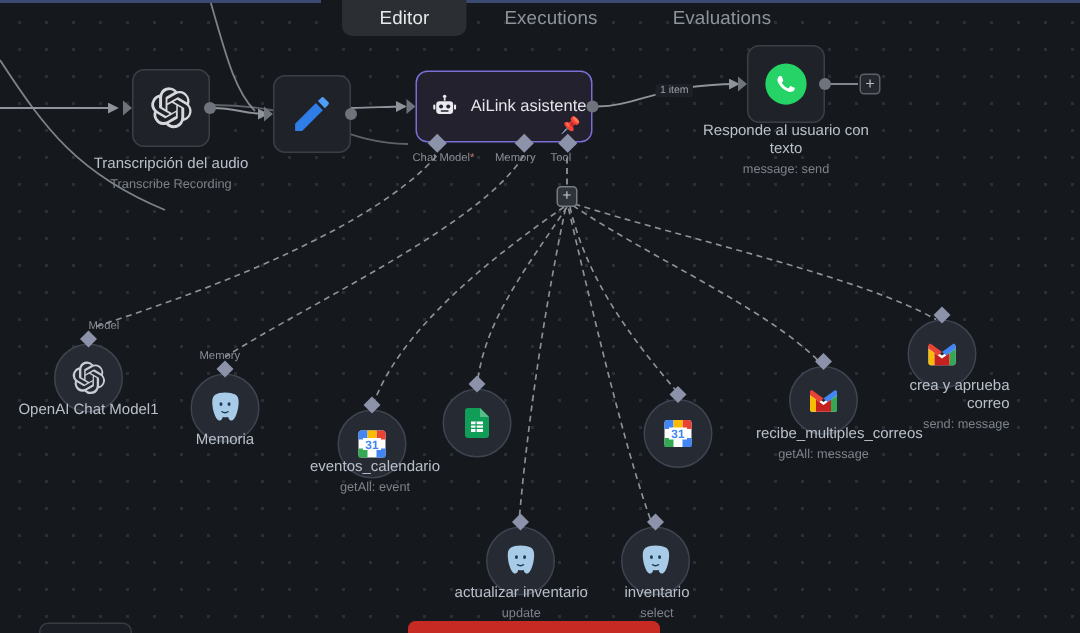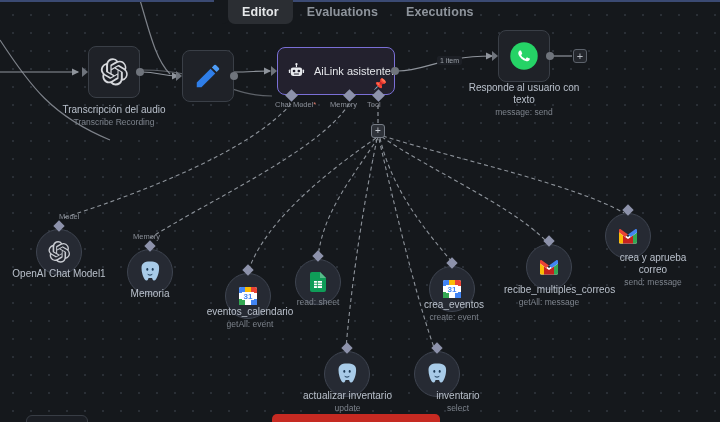--- a/index.html
+++ b/index.html
@@ -31,27 +31,26 @@
   
   #tabbar {
     position: absolute; top: 0; left: 228px;
     height: 24px;
     display: flex; align-items: center;
     gap: 0px;
     z-index: 45;
   }
   .tab {
     height: 24px;
-    padding: 0 14px;
+    padding: 0 25px;
     display: flex; align-items: center; justify-content: center;
     font-size: 12.5px;
     color: #8e949c;
     letter-spacing: .1px;
     white-space: nowrap;
-    font-weight: bold;
   }
   .tab.active {
     color: #e6e8ea;
     background: #2b2e33;
     border-radius: 0 0 7px 7px;
   }
   #tabbar-left-cap {
     position: absolute; top: 0; left: 214px; width: 16px; height: 24px;
     background: #15181c;
     border-radius: 0 0 8px 0;
@@ -258,22 +257,22 @@
       <path d="M377,139 C360,220 350,300 346,348"></path>
       <path d="M379,139 C400,230 420,310 435,350"></path>
     </g>
 
     <path d="M378,105 L378,126" stroke="#9aa0a8" stroke-width="1.1" stroke-dasharray="4,3" fill="none"></path>
   </svg>
 
   <div id="tabbar-left-cap"></div>
   <div id="tabbar">
     <div class="tab active">Editor</div>
+    <div class="tab">Executions</div>
     <div class="tab">Evaluations</div>
-    <div class="tab">Executions</div>
   </div>
   <div id="topline"></div>
 
   <div class="sqnode" style="left:88px; top:46px;">
     <span class="port in"></span>
     <span class="port out"></span>
     <svg class="ico" viewBox="0 0 24 24">
       <path fill="#d6d8dc" d="M21.6 10.2a5.4 5.4 0 0 0-.47-4.45 5.47 5.47 0 0 0-5.9-2.62A5.42 5.42 0 0 0 11.15 1 5.47 5.47 0 0 0 5.93 4.8a5.42 5.42 0 0 0-3.62 2.63 5.47 5.47 0 0 0 .67 6.42 5.4 5.4 0 0 0 .47 4.45 5.47 5.47 0 0 0 5.9 2.62 5.4 5.4 0 0 0 4.07 1.82 5.47 5.47 0 0 0 5.22-3.8 5.42 5.42 0 0 0 3.62-2.63 5.47 5.47 0 0 0-.66-6.11zM13.42 21.2a4.06 4.06 0 0 1-2.6-.94l.13-.07 4.32-2.5a.7.7 0 0 0 .35-.6v-6.1l1.83 1.06a.07.07 0 0 1 .04.05v5.05a4.08 4.08 0 0 1-4.07 4.05zM4.66 17.47a4.05 4.05 0 0 1-.49-2.72l.13.08 4.32 2.5a.7.7 0 0 0 .7 0l5.28-3.05v2.11a.07.07 0 0 1-.3.06L10.2 18.98a4.08 4.08 0 0 1-5.55-1.5zM3.52 8.2a4.05 4.05 0 0 1 2.12-1.78v5.14a.7.7 0 0 0 .35.6l5.26 3.04-1.83 1.06a.07.07 0 0 1-.06 0L4.99 13.73a4.08 4.08 0 0 1-1.47-5.54zM18.7 11.7L13.42 8.64l1.83-1.05a.07.07 0 0 1 .07 0l4.37 2.52a4.07 4.07 0 0 1-.63 7.34v-5.14a.7.7 0 0 0-.36-.61zM20.52 9l-.13-.08-4.31-2.51a.7.7 0 0 0-.71 0l-5.26 3.04V7.34a.07.07 0 0 1 .03-.06l4.37-2.52a4.07 4.07 0 0 1 6.05 4.2zM9.11 12.7L7.28 11.65a.07.07 0 0 1-.04-.05V6.55a4.07 4.07 0 0 1 6.68-3.13l-.13.07-4.32 2.5a.7.7 0 0 0-.35.6l-.01 6.1zm1-2.14l2.35-1.36 2.35 1.36v2.71l-2.35 1.36-2.35-1.36v-2.71z"></path>
     </svg>
   </div>
@@ -379,40 +378,35 @@
   <div class="cdiamond" style="left:314px; top:252px;"></div>
   <div class="cnode" style="left:295px; top:259px;">
     <svg class="ico" viewBox="0 0 24 24">
       <path fill="#0F9D58" d="M14 2H6a2 2 0 0 0-2 2v16a2 2 0 0 0 2 2h12a2 2 0 0 0 2-2V8l-6-6z"></path>
       <path fill="#57bb8a" d="M14 2l6 6h-6V2z"></path>
       <rect x="8" y="11" width="8" height="7" fill="#fff"></rect>
       <path d="M8 13.2h8M8 15.6h8M11.4 11v7" stroke="#0F9D58" stroke-width=".8"></path>
     </svg>
   </div>
   <div class="nlabel" style="left:262px; top:296px; width:112px;">
-    <span class="s">read: sheet</span>
   </div>
 
   <div class="cdiamond" style="left:448px; top:259px;"></div>
   <div class="cnode" style="left:429px; top:266px;">
     <svg class="ico" viewBox="0 0 24 24">
       <rect x="3" y="3" width="18" height="18" rx="2" fill="#fff"></rect>
       <path d="M3 5a2 2 0 0 1 2-2h4v6H3V5z" fill="#4285F4"></path>
       <path d="M15 3h4a2 2 0 0 1 2 2v4h-6V3z" fill="#EA4335"></path>
       <rect x="9" y="3" width="6" height="6" fill="#FBBC05"></rect>
       <rect x="3" y="15" width="6" height="6" fill="#34A853"></rect>
       <rect x="15" y="15" width="6" height="6" fill="#4285F4"></rect>
       <rect x="6" y="8" width="12" height="8" fill="#fff"></rect>
       <text x="12" y="15" font-size="8" font-family="Liberation Sans, sans-serif" fill="#4285F4" text-anchor="middle" font-weight="bold">31</text>
     </svg>
   </div>
-  <div class="nlabel" style="left:404px; top:299px; width:100px;">
-    <span class="t">crea_eventos</span>
-    <span class="s">create: event</span>
-  </div>
 
   <div class="cdiamond" style="left:545px; top:237px;"></div>
   <div class="cnode" style="left:526px; top:244px;">
     <svg class="ico" viewBox="0 0 24 24">
       <path fill="#fff" d="M3 6.5L12 13l9-6.5V18a1.5 1.5 0 0 1-1.5 1.5h-15A1.5 1.5 0 0 1 3 18V6.5z"></path>
       <path fill="#EA4335" d="M3 6.2C3 5.3 4 4.8 4.7 5.3L12 10.6 9.2 13 3 8.5V6.2z"></path>
       <path fill="#FBBC05" d="M3 8.5L7 11.4v8.1H4.5A1.5 1.5 0 0 1 3 18V8.5z"></path>
       <path fill="#34A853" d="M21 8.5V18a1.5 1.5 0 0 1-1.5 1.5H17v-8.1l4-2.9z"></path>
       <path fill="#4285F4" d="M21 6.2v2.3L14.8 13 12 10.6l7.3-5.3c.7-.5 1.7 0 1.7.9z"></path>
       <path fill="#C5221F" d="M7 19.5v-8.1L12 15l5-3.6v8.1H7z"></path>
@@ -427,21 +421,21 @@
   <div class="cnode" style="left:605px; top:213px;">
     <svg class="ico" viewBox="0 0 24 24">
       <path fill="#fff" d="M3 6.5L12 13l9-6.5V18a1.5 1.5 0 0 1-1.5 1.5h-15A1.5 1.5 0 0 1 3 18V6.5z"></path>
       <path fill="#EA4335" d="M3 6.2C3 5.3 4 4.8 4.7 5.3L12 10.6 9.2 13 3 8.5V6.2z"></path>
       <path fill="#FBBC05" d="M3 8.5L7 11.4v8.1H4.5A1.5 1.5 0 0 1 3 18V8.5z"></path>
       <path fill="#34A853" d="M21 8.5V18a1.5 1.5 0 0 1-1.5 1.5H17v-8.1l4-2.9z"></path>
       <path fill="#4285F4" d="M21 6.2v2.3L14.8 13 12 10.6l7.3-5.3c.7-.5 1.7 0 1.7.9z"></path>
       <path fill="#C5221F" d="M7 19.5v-8.1L12 15l5-3.6v8.1H7z"></path>
     </svg>
   </div>
-  <div class="nlabel" style="left:608px; top:252px; width:90px;">
+  <div class="nlabel" style="left:583px; top:252px; width:90px;text-align:right;">
     <span class="t">crea y aprueba correo</span>
     <span class="s">send: message</span>
   </div>
 
   <div class="cdiamond" style="left:343px; top:344px;"></div>
   <div class="cnode" style="left:324px; top:351px;">
     <svg class="ico" viewBox="0 0 24 24">
       <path fill="#a8cbe8" d="M12 1.6c-2.9 0-5 .5-6.3 1.4-1.6 1-2.2 2.7-2.2 5 0 2 .3 4.4 1 6.6.6 2 1.4 3.8 2.3 4.9.5.6 1.2 1 1.9.9.6-.1 1-.5 1.3-1 .2-.4.4-.9.5-1.4.6.1 1.2.1 1.8.1s1.2 0 1.8-.1c.1.5.3 1 .5 1.4.3.5.7.9 1.3 1 .7.1 1.4-.3 1.9-.9.9-1.1 1.7-2.9 2.3-4.9.7-2.2 1-4.6 1-6.6 0-2.3-.6-4-2.2-5C17 2.1 14.9 1.6 12 1.6z"></path>
       <ellipse cx="9.3" cy="9.4" rx="1" ry="1.3" fill="#1b3a57"></ellipse>
       <ellipse cx="14.7" cy="9.4" rx="1" ry="1.3" fill="#1b3a57"></ellipse>
@@ -455,21 +449,21 @@
 
   <div class="cdiamond" style="left:433px; top:344px;"></div>
   <div class="cnode" style="left:414px; top:351px;">
     <svg class="ico" viewBox="0 0 24 24">
       <path fill="#a8cbe8" d="M12 1.6c-2.9 0-5 .5-6.3 1.4-1.6 1-2.2 2.7-2.2 5 0 2 .3 4.4 1 6.6.6 2 1.4 3.8 2.3 4.9.5.6 1.2 1 1.9.9.6-.1 1-.5 1.3-1 .2-.4.4-.9.5-1.4.6.1 1.2.1 1.8.1s1.2 0 1.8-.1c.1.5.3 1 .5 1.4.3.5.7.9 1.3 1 .7.1 1.4-.3 1.9-.9.9-1.1 1.7-2.9 2.3-4.9.7-2.2 1-4.6 1-6.6 0-2.3-.6-4-2.2-5C17 2.1 14.9 1.6 12 1.6z"></path>
       <ellipse cx="9.3" cy="9.4" rx="1" ry="1.3" fill="#1b3a57"></ellipse>
       <ellipse cx="14.7" cy="9.4" rx="1" ry="1.3" fill="#1b3a57"></ellipse>
       <path d="M10 14.5c.6.4 1.3.6 2 .6s1.4-.2 2-.6" stroke="#1b3a57" stroke-width="1" fill="none" stroke-linecap="round"></path>
     </svg>
   </div>
-  <div class="nlabel" style="left:412px; top:390px; width:92px;">
+  <div class="nlabel" style="left:392px; top:390px; width:92px;">
     <span class="t">inventario</span>
     <span class="s">select</span>
   </div>
 
   <div id="errorbar"></div>
   <div id="bottomleft-toolbar"></div>
 
 </div>
 
 </body></html>

